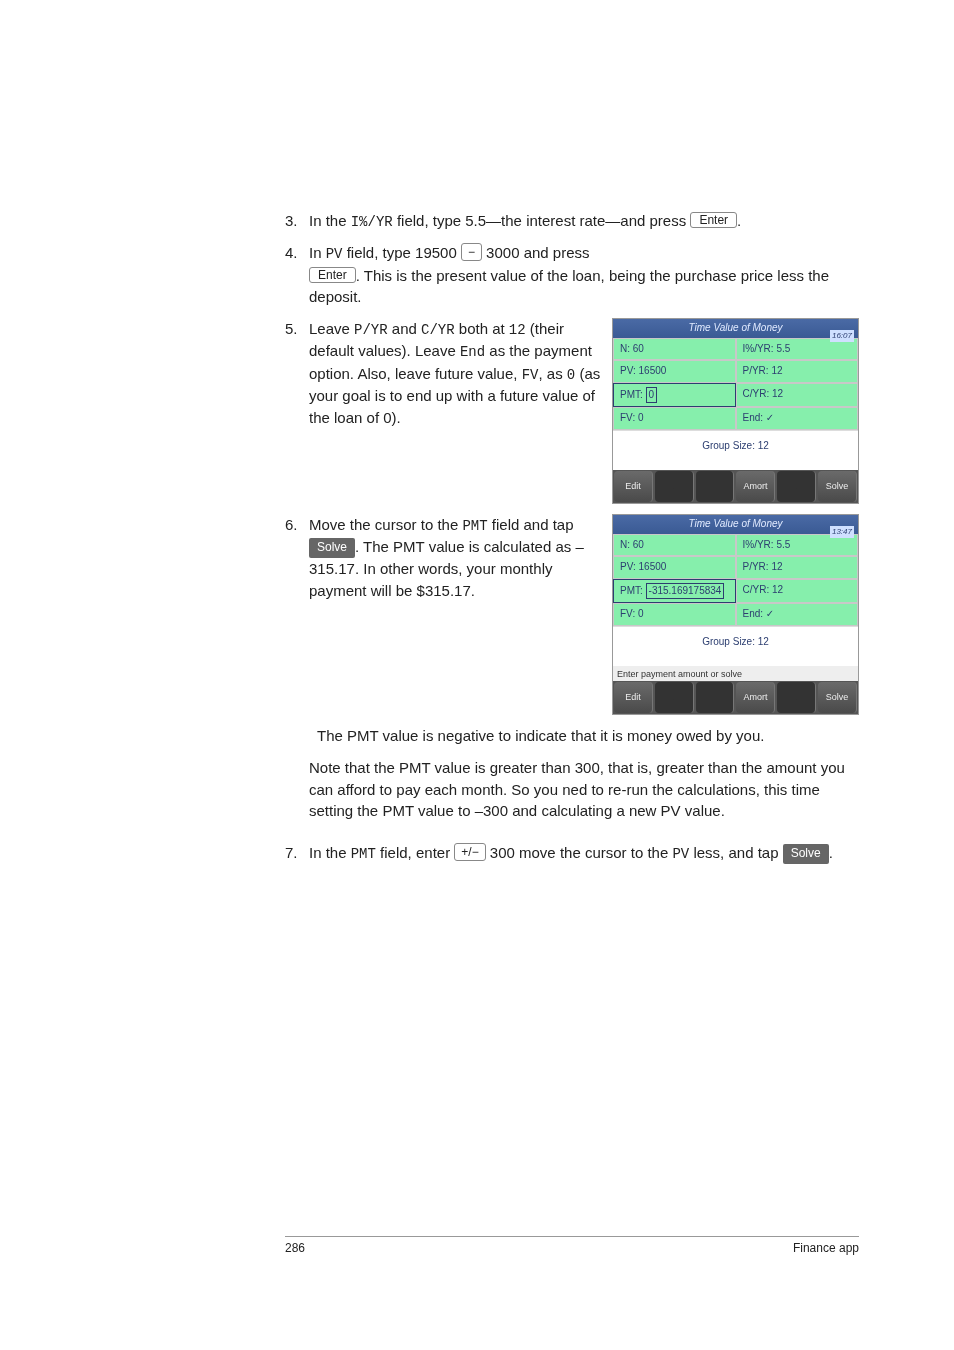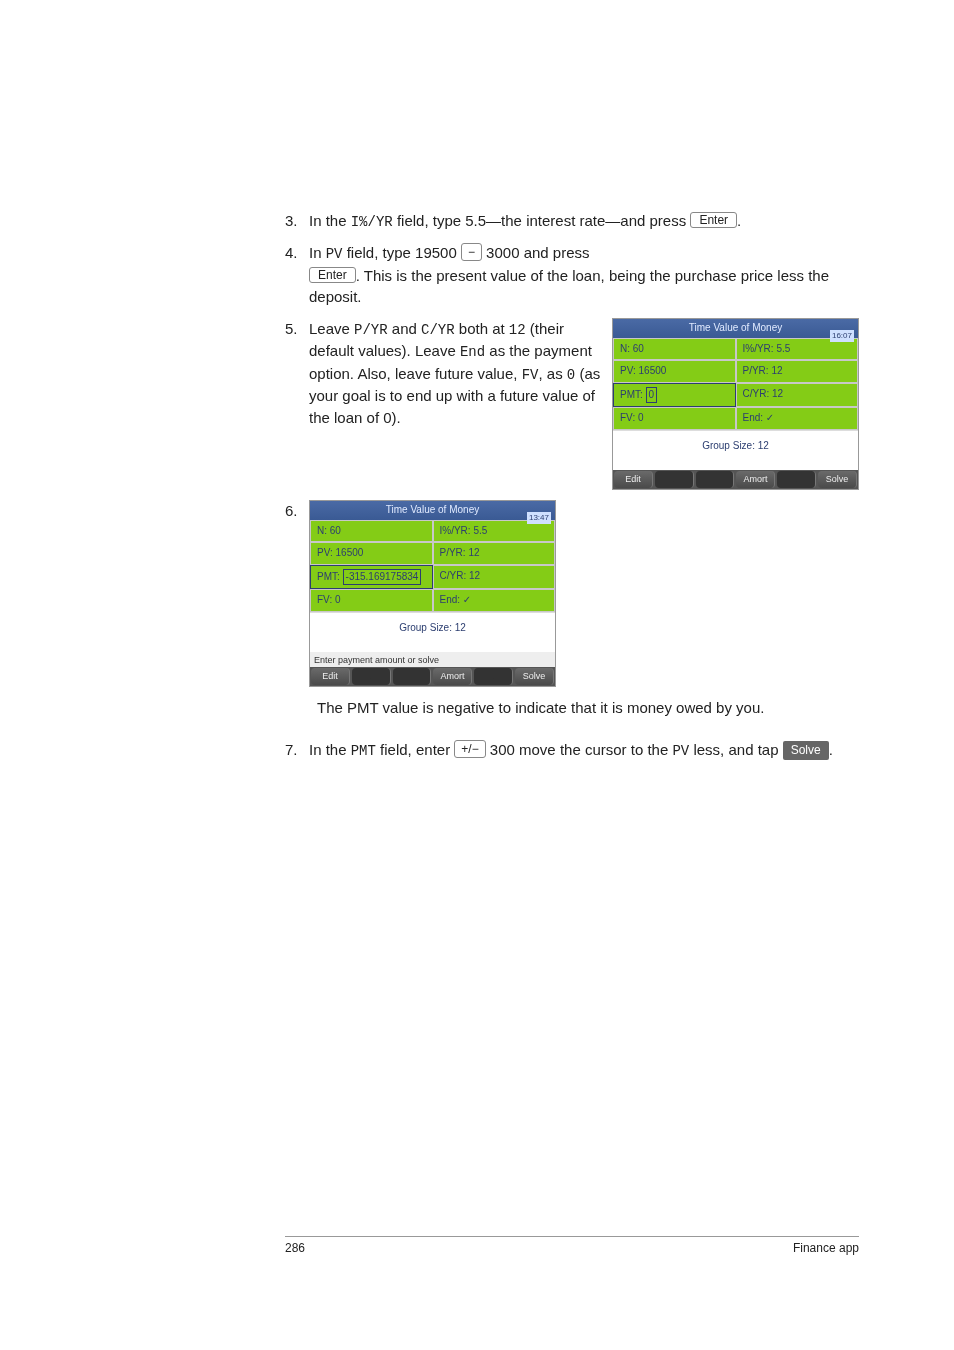--- a/index.html
+++ b/index.html
@@ -73,53 +73,54 @@
     color: #2c3e70;
     border: 1px solid #999;
   }
   .screen .titlebar {
     background: linear-gradient(#4a6aa5,#3a5a94);
     color: #e0eaff;
     font-size: 10px;
     text-align: center;
     padding: 2px 0;
     position: relative;
+    font-style: italic;
   }
   .screen .titlebar .clk {
     position: absolute;
     right: 4px;
     top: 11px;
     background:#cfe0ff;
     color:#2c3e70;
     font-size:8px;
     padding: 0 2px;
   }
   .screen .grid {
     display:grid;
     grid-template-columns: 1fr 1fr;
   }
   .screen .cell {
     border: 1px solid #c8c8c8;
     padding: 3px 6px;
     white-space: nowrap;
-    background:#84cc16;
+    background:#86efac;
   }
   .screen .cell.hl { border:1px solid #2c3e70; }
   .screen .cell .label{font-size:10px;}
   .screen .cell .boxed { border:1px solid #2c3e70; padding:0 2px;display:inline-block;}
   .screen .gs { text-align:center; padding:8px 0 17px; background:#fff; border-top:1px solid #ddd;}
   .screen .hint { font-size:9px; padding:2px 4px 0; color:#333; background:#eee;}
   .screen .menu { display:flex; background:#555;}
   .screen .menu .mbtn{
     flex:1;
     border-right:1px solid #777;
     color:#eee;
     font-size:9px;
     text-align:center;
-    padding:2px 0;
+    padding:9px 0;
     background: linear-gradient(#6a6a6a,#4a4a4a);
     border-radius:4px;
     margin:1px;
   }
   .screen .menu .mbtn.blank{background:#333;color:#333;}
   .cont-para { margin: 10px 0 10px 24px; line-height:1.45;}
   .footer {
     position:absolute;
     bottom: 95px;
     left:285px;
@@ -186,20 +187,23 @@
           </div>
         </div>
       </div>
     </div>
   </li>
 
   <li>
     <span class="num">6.</span>
     <div class="body">
       <div class="step-row">
+        <div class="txt">
+          <span>Move the cursor to the </span><span class="mono">PMT</span><span> field and tap </span><span class="softkey">Solve</span><span>. The PMT value is calculated as –315.17. In other words, your monthly payment will be $315.17.</span>
+        </div>
         <div class="screen">
           <div class="titlebar">
             <span>Time Value of Money</span>
             <span class="clk">13:47</span>
           </div>
           <div class="grid">
             <div class="cell">N: 60</div>
             <div class="cell">I%/YR: 5.5</div>
             <div class="cell">PV: 16500</div>
             <div class="cell">P/YR: 12</div>
@@ -214,20 +218,21 @@
             <div class="mbtn">Edit</div>
             <div class="mbtn blank">.</div>
             <div class="mbtn blank">.</div>
             <div class="mbtn">Amort</div>
             <div class="mbtn blank">.</div>
             <div class="mbtn">Solve</div>
           </div>
         </div>
       </div>
       <p class="cont-para" style="margin-left:8px;">The PMT value is negative to indicate that it is money owed by you.</p>
+      <p class="cont-para" style="margin-left:0;">Note that the PMT value is greater than 300, that is, greater than the amount you can afford to pay each month. So you ned to re-run the calculations, this time setting the PMT value to –300 and calculating a new PV value.</p>
     </div>
   </li>
 
   <li>
     <span class="num">7.</span>
     <div class="body">
       <span>In the </span><span class="mono">PMT</span><span> field, enter </span><span class="keycap tall">+/−</span><span> 300 move the cursor to the </span><span class="mono">PV</span><span> less, and tap </span><span class="softkey">Solve</span><span>.</span>
     </div>
   </li>
 

